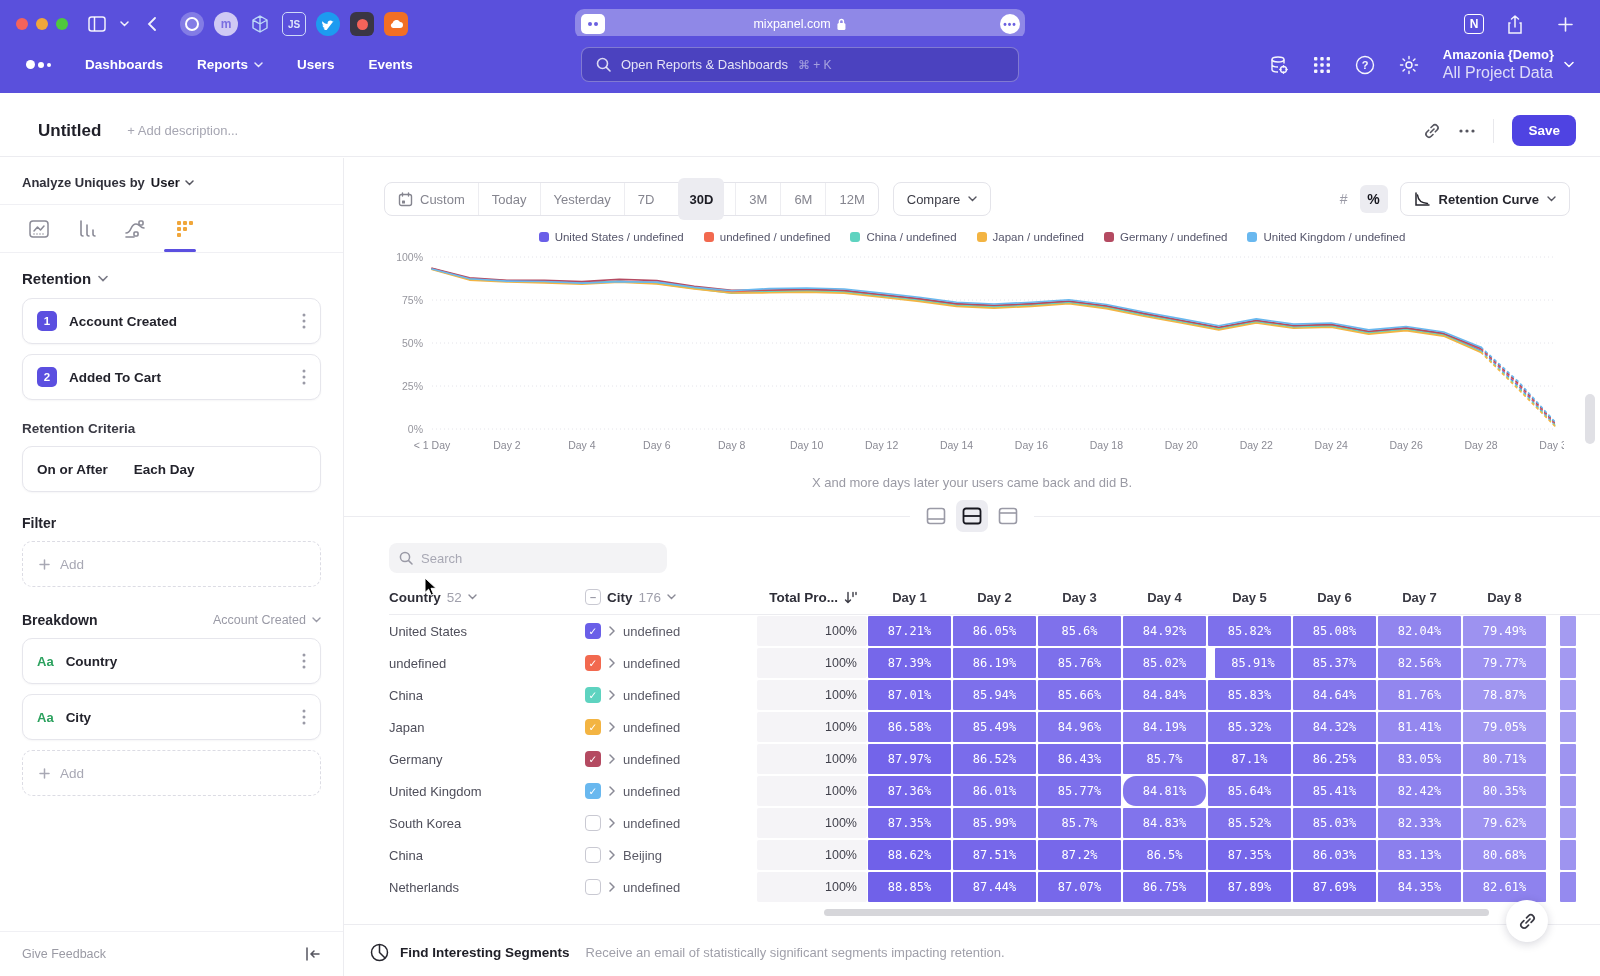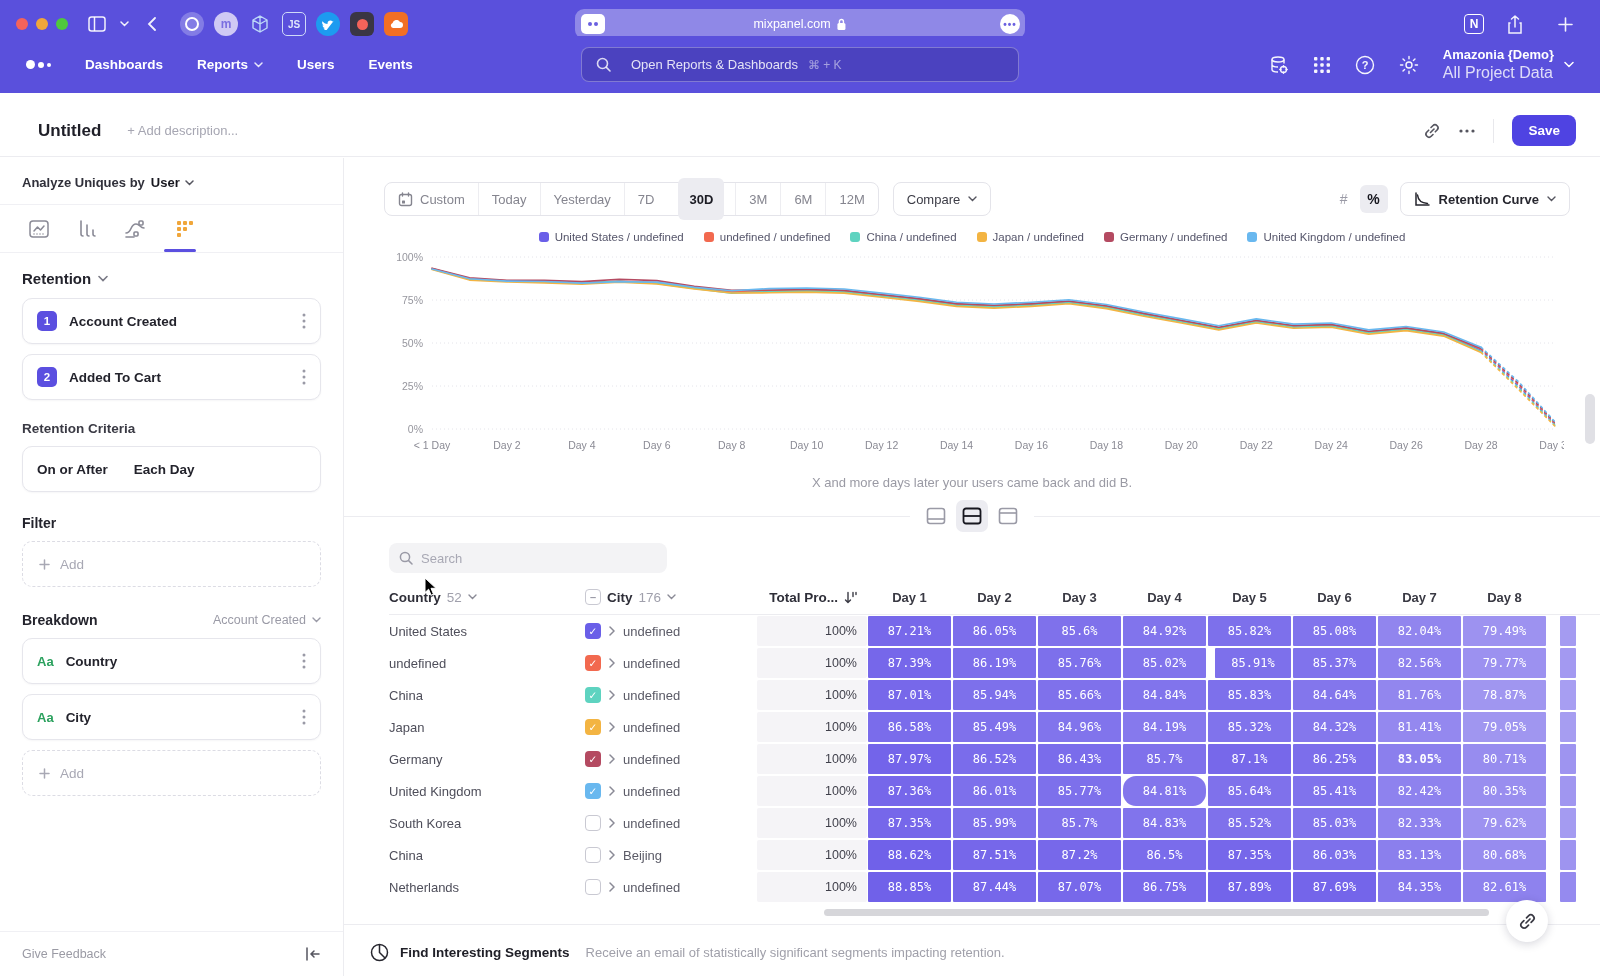--- a/index.html
+++ b/index.html
@@ -33,21 +33,21 @@
   .notion-ic { width:20px; height:20px; border:1.6px solid #fff; border-radius:4px; display:flex; align-items:center; justify-content:center; font-size:12px; font-weight:bold; color:#fff; }
 
   
   .mp-nav { position:absolute; top:36px; left:0; right:0; height:57px; background:#5a50dc; display:flex; align-items:center; padding:0 26px; color:#fff; }
   .mp-logo { display:flex; align-items:center; gap:3px; margin-right:34px; }
   .mp-logo i { background:#fff; border-radius:50%; display:block; }
   .mp-logo i:nth-child(1){width:9px;height:9px;} .mp-logo i:nth-child(2){width:6px;height:6px;} .mp-logo i:nth-child(3){width:4px;height:4px;}
   .nav-items { display:flex; align-items:center; gap:34px; font-size:13.5px; font-weight:600; }
   .nav-item { display:flex; align-items:center; gap:6px; cursor:pointer; }
   .nav-search { position:absolute; left:50%; top:11px; transform:translateX(-50%); width:438px; height:35px; border:1px solid rgba(255,255,255,.3); background:rgba(10,5,60,.18); border-radius:8px; display:flex; align-items:center; padding:0 14px; font-size:13px; }
-  .nav-search .ph { color:rgba(255,255,255,.85); margin-left:20px; }
+  .nav-search .ph { color:rgba(255,255,255,.85); margin-left:10px; }
   .nav-search .kbd { color:rgba(255,255,255,.5); margin-left:10px; font-size:12px; }
   .nav-right { margin-left:auto; display:flex; align-items:center; gap:24px; }
   .nav-ic { color:#fff; opacity:.95; display:flex; }
   .proj { display:flex; align-items:center; gap:10px; cursor:pointer; }
   .proj-name { font-size:13px; font-weight:700; line-height:1.25; }
   .proj-scope { font-size:16px; font-weight:400; opacity:.8; }
 
   
   .report-header { position:absolute; top:105px; left:0; right:0; height:52px; background:#fff; border-bottom:1px solid #ececf0; display:flex; align-items:center; padding:0 24px 0 38px; }
   .report-title { font-size:17px; font-weight:700; color:#1f1f28; }
@@ -749,21 +749,21 @@
                 </svg>
                 <span>undefined</span>
               </div>
               <div class="td-total">100%</div>
               <div class="td-day" title="" style="background: rgba(104, 88, 232, 0.93);">87.97%</div>
               <div class="td-day" title="" style="background: rgba(104, 88, 232, 0.88);">86.52%</div>
               <div class="td-day" title="" style="background: rgba(104, 88, 232, 0.88);">86.43%</div>
               <div class="td-day" title="" style="background: rgba(104, 88, 232, 0.85);">85.7%</div>
               <div class="td-day" title="" style="background: rgba(104, 88, 232, 0.9);">87.1%</div>
               <div class="td-day" title="" style="background: rgba(104, 88, 232, 0.87);">86.25%</div>
-              <div class="td-day" title="" style="background: rgba(104, 88, 232, 0.77); font-weight: bold;">83.05%</div>
+              <div class="td-day" title="" style="background: rgba(104, 88, 232, 0.77);">83.05%</div>
               <div class="td-day" title="" style="background: rgba(104, 88, 232, 0.69);">80.71%</div>
               <div class="td-sliver" style="background: rgba(104, 88, 232, 0.64);"></div>
             </div>
             <div class="tgrid trow">
               <div class="td-country">United Kingdom</div>
               <div class="td-city">
                 <span class="cbx" style="background: rgb(105, 184, 239);">✓</span>
                 <svg width="6" height="10" viewBox="0 0 6 10">
                   <path d="M1 1l4 4-4 4" stroke="#8a8a96" fill="none" stroke-width="1.5" stroke-linecap="round"></path>
                 </svg>

